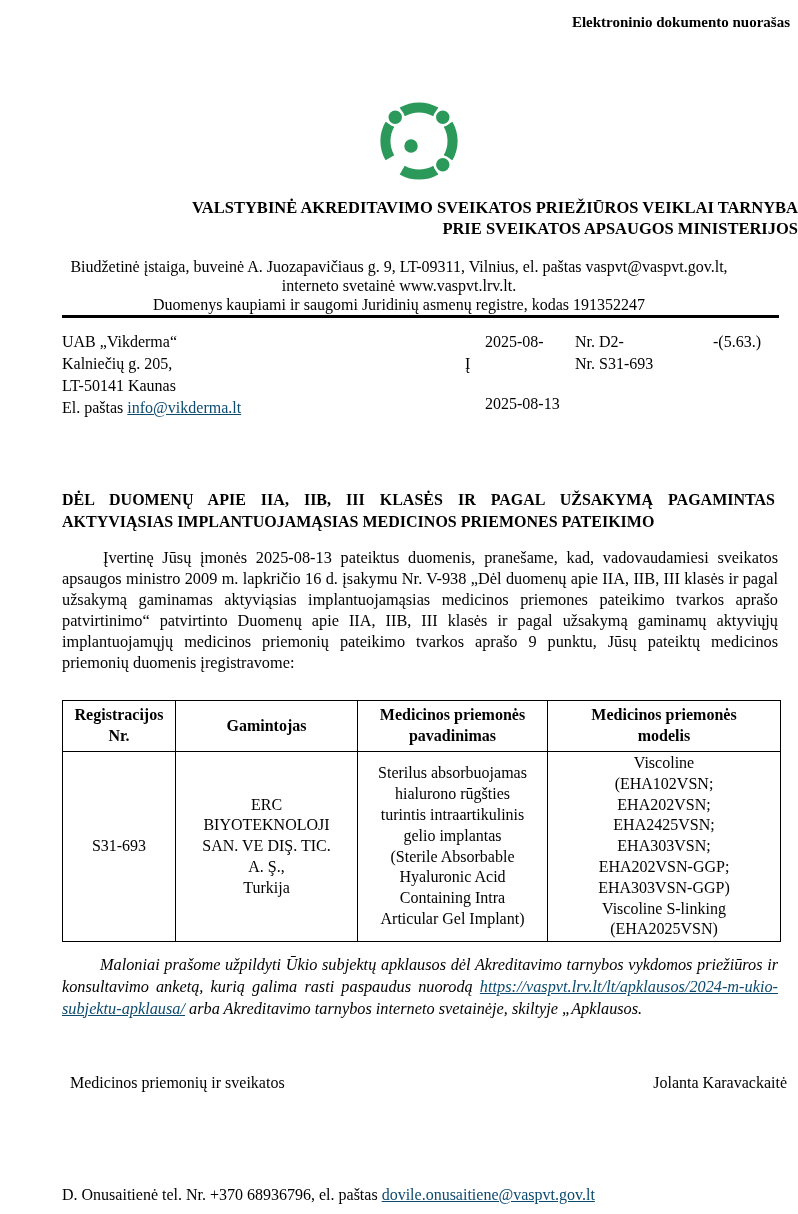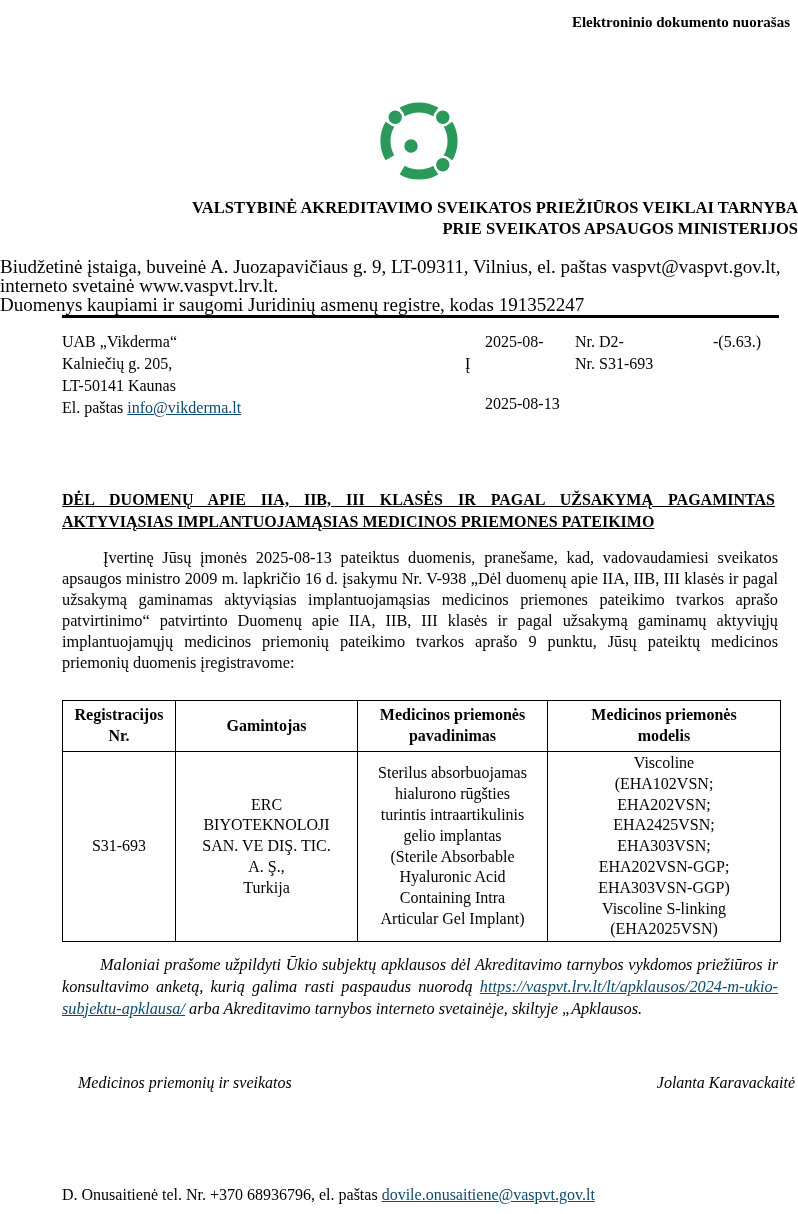--- a/index.html
+++ b/index.html
@@ -11,52 +11,52 @@
   .link { color:#0c4a6e; text-decoration:underline; cursor:pointer; font-family:inherit;margin-top:20px; }
 
   #doc-label { position:absolute; top:14px; right:8px; font-weight:bold; font-size:15px; }
 
   #logo { position:absolute; top:99px; left:375px; width:88px; height:84px; color:#2a995a; }
   #logo svg { width:100%; height:100%; display:block; }
 
   #org-name { position:absolute; top:197px; left:0; width:100%; text-align:right;
               font-weight:bold; font-size:16.5px; line-height:21px; }
 
-  #org-address { position:absolute; top:257px; left:0; width:100%; 
-                 font-size:19px; line-height:19px; }
+  #org-address { position:absolute; top:257px; left:0; width:100%; text-align:center;
+                 font-size:16px; line-height:19px; }
 
   #header-rule { position:absolute; top:315px; left:62px; width:717px; height:2.5px; background:#000; }
 
   #meta { position:absolute; top:331px; left:62px; width:717px; font-size:16px; line-height:22px; }
   #meta .recipient div { height:22px; }
   #meta .ref { position:absolute; top:0; left:0; }
   .ref-abs { position:absolute; white-space:nowrap; }
 
   #subject { position:absolute; top:489px; left:62px; width:713px;
-             font-weight:bold; font-size:16px; line-height:21.5px;text-decoration:underline; }
+             font-weight:bold; font-size:16px; line-height:21.5px; }
   #subject .j1 { text-align:justify; text-align-last:justify; }
 
   #body-par { position:absolute; top:547px; left:62px; width:716px;
               font-size:16.3px; line-height:21px; text-align:justify; text-indent:41px; }
 
   #registry-table { position:absolute; top:700px; left:62px; width:718px;
                     border-collapse:collapse; table-layout:fixed; }
   #registry-table th, #registry-table td {
     border:1.5px solid #000; text-align:center; vertical-align:middle;
     font-size:16px; line-height:20.8px; white-space:pre-line; padding:1px 2px;
   }
   #registry-table th { font-weight:bold; height:48px; }
   #registry-table td { height:185px; }
 
   #survey { position:absolute; top:954px; left:62px; width:716px; font-style:italic;
             font-size:16.3px; line-height:21.8px; text-align:justify; text-indent:38px; }
 
-  #signature { position:absolute; top:1072px; left:78px; width:717px;
+  #signature { position:absolute; top:1072px; left:70px; width:717px;
                display:flex; justify-content:space-between; align-items:flex-end;
-               font-size:16px; line-height:22px;font-style:italic; }
+               font-size:16px; line-height:22px; }
 
   #footer { position:absolute; top:1186px; left:62px; font-size:16px; }
 </style>
 </head>
 <body>
 
 <div class="page">
 
   <div id="doc-label">Elektroninio dokumento nuorašas</div>
 

